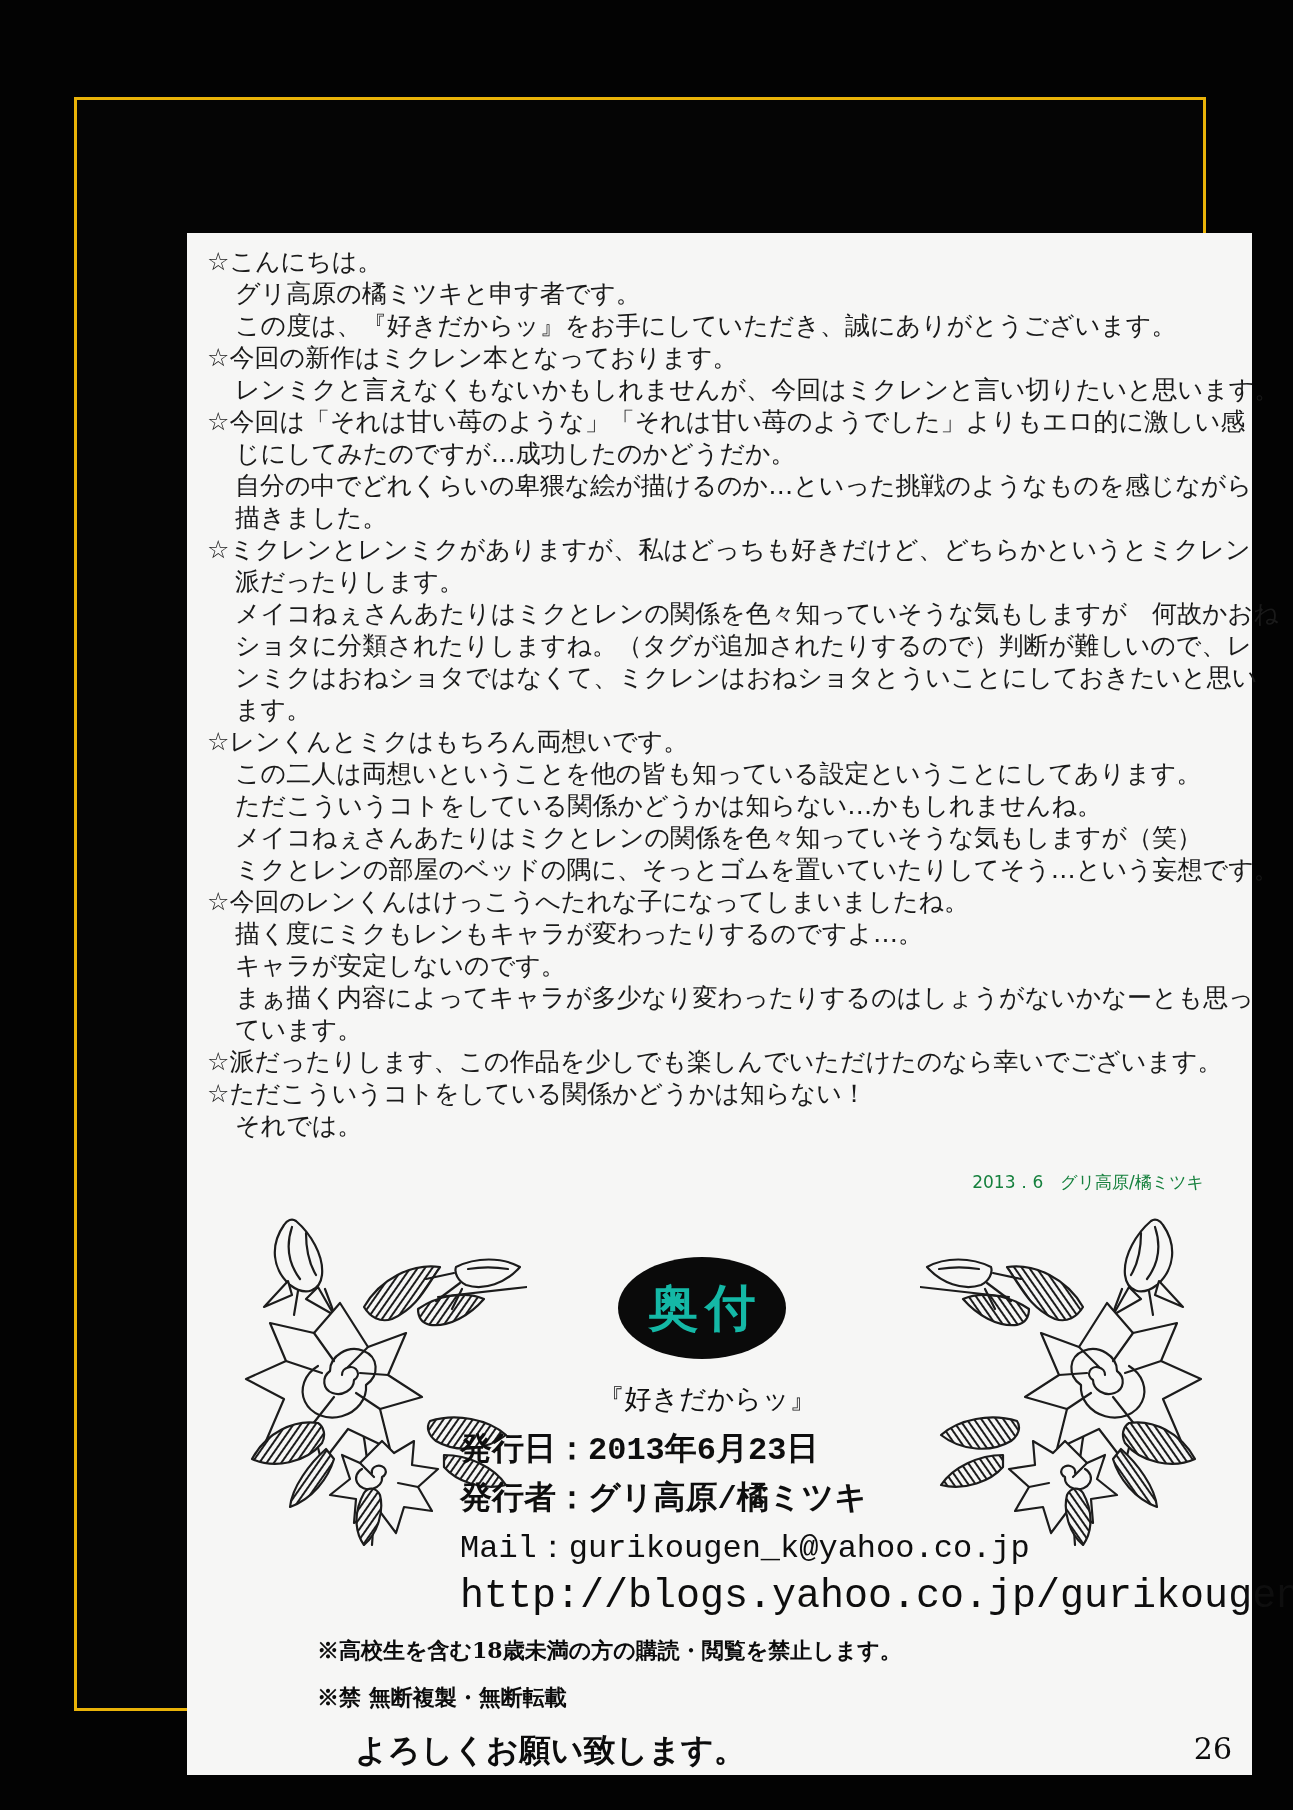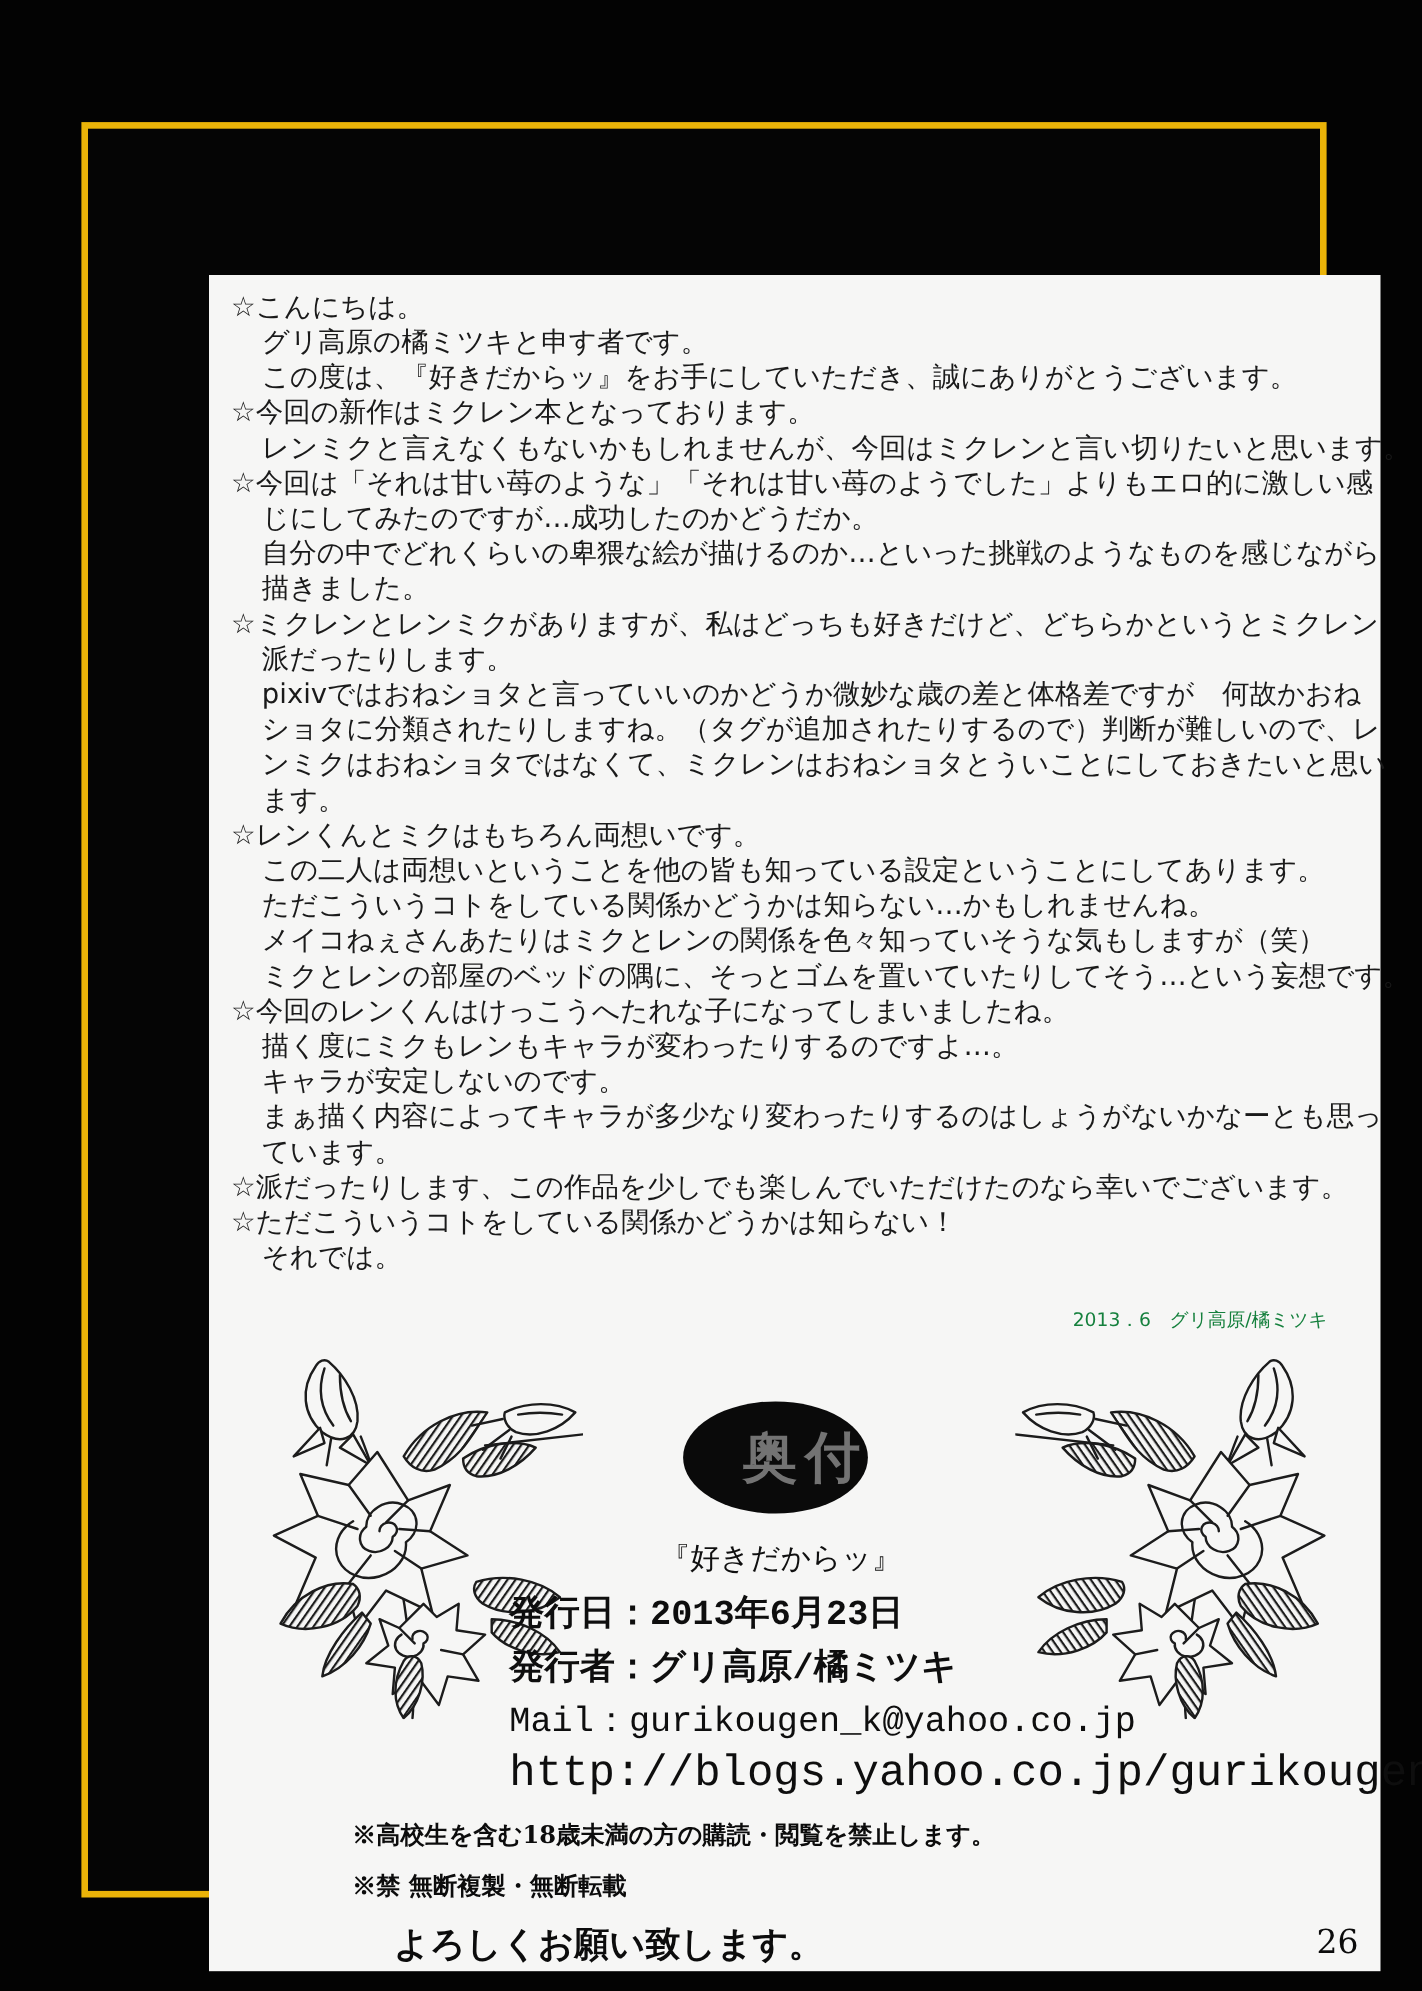--- a/index.html
+++ b/index.html
@@ -2,22 +2,22 @@
 <html><head>
 <meta charset="utf-8">
 <style>
   html,body{margin:0;padding:0;}
   body{
     width:1293px;height:1810px;position:relative;
     background:#030303;overflow:hidden;
     font-family:"DejaVu Sans","Liberation Sans",sans-serif;
   }
   .frame{
-    position:absolute;left:74px;top:111px;width:1132px;height:1614px;
-    box-sizing:border-box;border:6px solid #eab308;background:#050505;
+    position:absolute;left:74px;top:97px;width:1132px;height:1614px;
+    box-sizing:border-box;border:3px solid #eab308;background:#050505;
   }
   .paper{
     position:absolute;left:110px;top:133px;width:1065px;height:1542px;
     background:#f6f6f5;color:#151515;
   }
   
   .afterword{
     position:absolute;left:18px;top:13px;width:1040px;
     font-size:25px;line-height:32px;letter-spacing:0px;color:#1a1a1a;
   }
@@ -29,23 +29,23 @@
     font-size:17px;color:#15803d;white-space:pre;margin-left:16px;
   }
   
   .rose{position:absolute;width:305px;height:335px;}
   .rose-left{left:35px;top:978px;}
   .rose-right{left:733px;top:978px;transform:scaleX(-1);}
   
   .stamp{
     position:absolute;left:431px;top:1024px;width:168px;height:102px;
     background:#0a0a0a;border-radius:50%;
-    display:flex;align-items:center;justify-content:flex-end;
+    display:flex;align-items:center;justify-content:center;
     font-family:"DejaVu Serif","Liberation Serif",serif;
-    font-weight:bold;font-size:50px;color:#737373;
+    font-weight:bold;font-size:50px;color:#14b8a6;
     letter-spacing:7px;text-indent:7px;
   }
   .colophon-title{
     position:absolute;left:0;top:1148px;width:1040px;text-align:center;
     font-family:"DejaVu Serif","Liberation Serif",serif;
     font-size:27px;color:#101010;
   }
   .pub-line{
     position:absolute;left:273px;white-space:pre;
     font-family:Liberation Mono, monospace;color:#0e0e0e;
@@ -79,21 +79,21 @@
         <div class="aft-line indent-1">グリ高原の橘ミツキと申す者です。</div>
         <div class="aft-line indent-1">この度は、『好きだからッ』をお手にしていただき、誠にありがとうございます。</div>
         <div class="aft-line indent-0">☆今回の新作はミクレン本となっております。</div>
         <div class="aft-line indent-1">レンミクと言えなくもないかもしれませんが、今回はミクレンと言い切りたいと思います。</div>
         <div class="aft-line indent-0">☆今回は「それは甘い苺のような」「それは甘い苺のようでした」よりもエロ的に激しい感</div>
         <div class="aft-line indent-1">じにしてみたのですが…成功したのかどうだか。</div>
         <div class="aft-line indent-1">自分の中でどれくらいの卑猥な絵が描けるのか…といった挑戦のようなものを感じながら</div>
         <div class="aft-line indent-1">描きました。</div>
         <div class="aft-line indent-0">☆ミクレンとレンミクがありますが、私はどっちも好きだけど、どちらかというとミクレン</div>
         <div class="aft-line indent-1">派だったりします。</div>
-        <div class="aft-line indent-1">pixivではおねショタと言っていいのかどうか微妙な歳の差と体格差ですが　何故かおね</div>
+        <div class="aft-line indent-1">メイコねぇさんあたりはミクとレンの関係を色々知っていそうな気もしますが　何故かおね</div>
         <div class="aft-line indent-1">ショタに分類されたりしますね。（タグが追加されたりするので）判断が難しいので、レ</div>
         <div class="aft-line indent-1">ンミクはおねショタではなくて、ミクレンはおねショタとういことにしておきたいと思い</div>
         <div class="aft-line indent-1">ます。</div>
         <div class="aft-line indent-0">☆レンくんとミクはもちろん両想いです。</div>
         <div class="aft-line indent-1">この二人は両想いということを他の皆も知っている設定ということにしてあります。</div>
         <div class="aft-line indent-1">ただこういうコトをしている関係かどうかは知らない…かもしれませんね。</div>
         <div class="aft-line indent-1">メイコねぇさんあたりはミクとレンの関係を色々知っていそうな気もしますが（笑）</div>
         <div class="aft-line indent-1">ミクとレンの部屋のベッドの隅に、そっとゴムを置いていたりしてそう…という妄想です。</div>
         <div class="aft-line indent-0">☆今回のレンくんはけっこうへたれな子になってしまいましたね。</div>
         <div class="aft-line indent-1">描く度にミクもレンもキャラが変わったりするのですよ…。</div>

